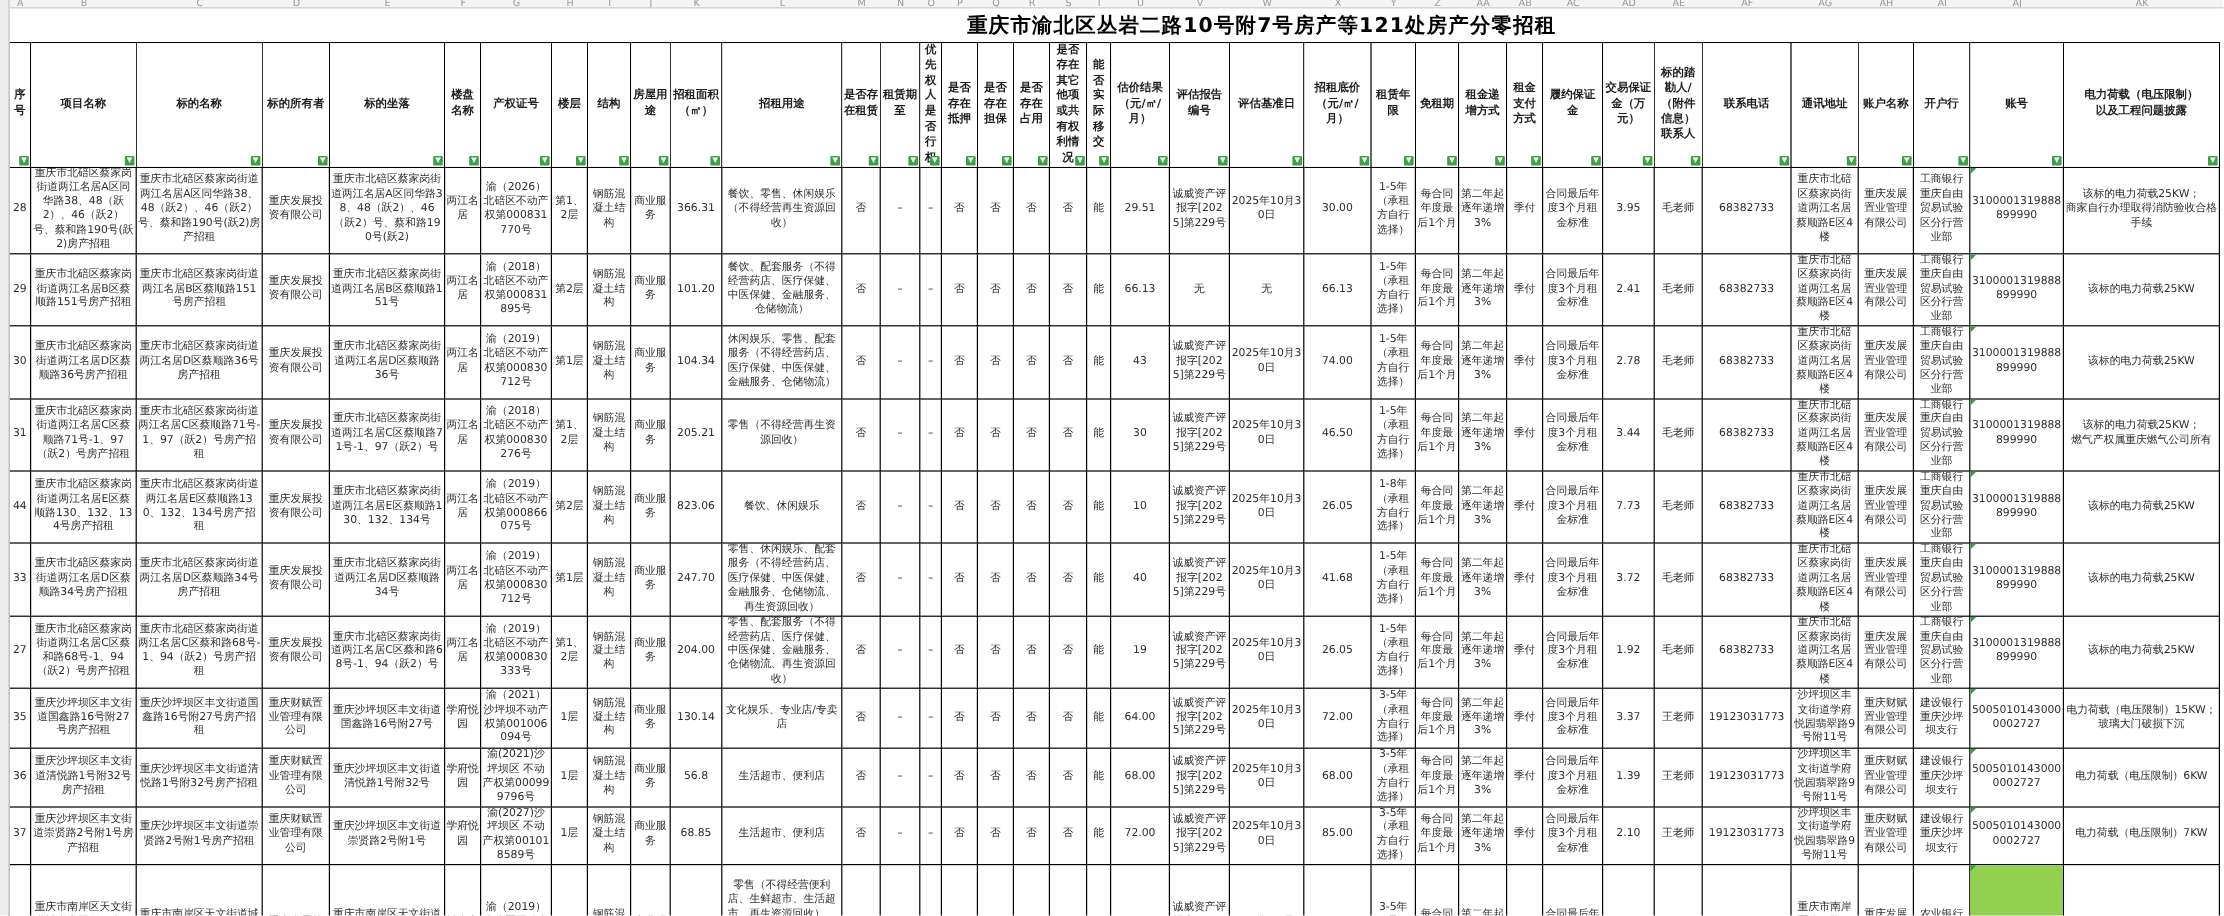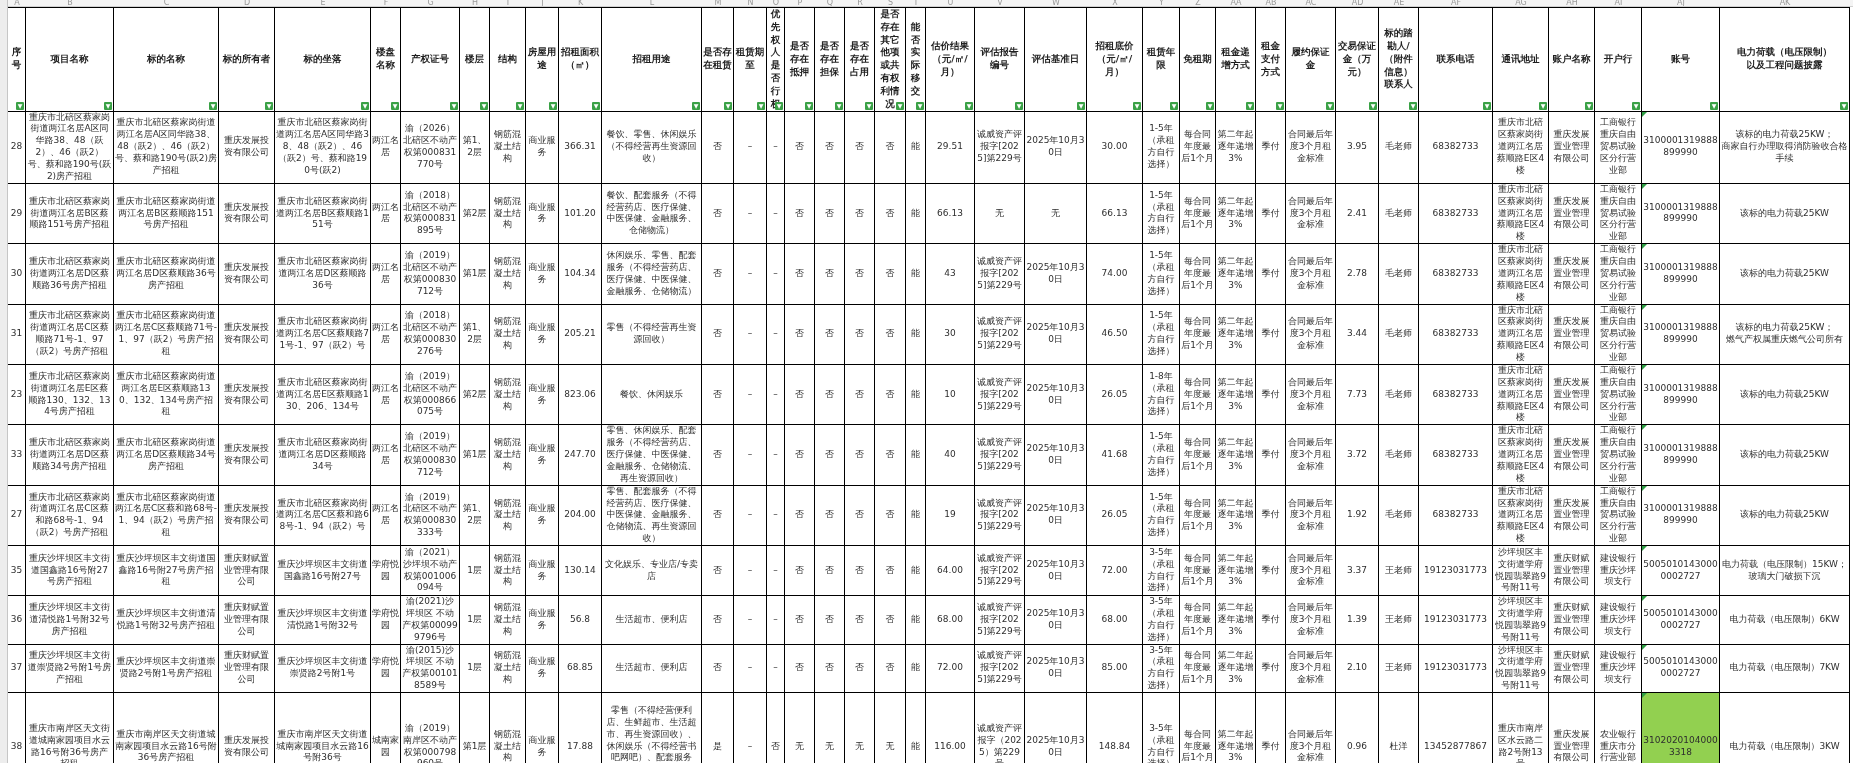--- a/index.html
+++ b/index.html
@@ -58,20 +58,23 @@
       <span style="width: 50px;">AC</span>
       <span style="width: 43px;">AD</span>
       <span style="width: 40px;">AE</span>
       <span style="width: 74px;">AF</span>
       <span style="width: 56px;">AG</span>
       <span style="width: 46px;">AH</span>
       <span style="width: 47px;">AI</span>
       <span style="width: 78px;">AJ</span>
       <span style="width: 130px;">AK</span>
     </div>
+  <div class="title-bar">
+    <span class="t">重庆市渝北区丛岩二路10号附7号房产等121处房产分零招租</span>
+  </div>
   <table id="grid">
     <colgroup id="cols">
         <col style="width: 18px;">
         <col style="width: 88px;">
         <col style="width: 105px;">
         <col style="width: 56px;">
         <col style="width: 96px;">
         <col style="width: 30px;">
         <col style="width: 59px;">
         <col style="width: 30px;">
@@ -300,25 +303,25 @@
           <td>毛老师</td>
           <td>68382733</td>
           <td>重庆市北碚区蔡家岗街道两江名居蔡顺路E区4楼</td>
           <td>重庆发展置业管理有限公司</td>
           <td>工商银行重庆自由贸易试验区分行营业部</td>
           <td class="tri num">3100001319888899990</td>
           <td>该标的电力荷载25KW；
 燃气产权属重庆燃气公司所有</td>
         </tr>
         <tr style="height: 42px;">
-          <td>23</td>
+          <td>44</td>
           <td>重庆市北碚区蔡家岗街道两江名居E区蔡顺路130、132、134号房产招租</td>
           <td>重庆市北碚区蔡家岗街道两江名居E区蔡顺路130、132、134号房产招租</td>
           <td>重庆发展投资有限公司</td>
-          <td>重庆市北碚区蔡家岗街道两江名居E区蔡顺路130、206、134号</td>
+          <td>重庆市北碚区蔡家岗街道两江名居E区蔡顺路130、132、134号</td>
           <td>两江名居</td>
           <td>渝（2019）北碚区不动产权第000866075号</td>
           <td>第2层</td>
           <td>钢筋混凝土结构</td>
           <td>商业服务</td>
           <td>823.06</td>
           <td>餐饮、休闲娱乐</td>
           <td>否</td>
           <td>–</td>
           <td>–</td>
@@ -502,21 +505,21 @@
           <td class="tri num">50050101430000002727</td>
           <td>电力荷载（电压限制）6KW</td>
         </tr>
         <tr style="height: 47px;">
           <td>37</td>
           <td>重庆沙坪坝区丰文街道崇贤路2号附1号房产招租</td>
           <td>重庆沙坪坝区丰文街道崇贤路2号附1号房产招租</td>
           <td>重庆财赋置业管理有限公司</td>
           <td>重庆沙坪坝区丰文街道崇贤路2号附1号</td>
           <td>学府悦园</td>
-          <td>渝(2015)沙坪坝区 不动产权第001018589号</td>
+          <td>渝(2027)沙坪坝区 不动产权第001018589号</td>
           <td>1层</td>
           <td>钢筋混凝土结构</td>
           <td>商业服务</td>
           <td>68.85</td>
           <td>生活超市、便利店</td>
           <td>否</td>
           <td>–</td>
           <td>–</td>
           <td>否</td>
           <td>否</td>

